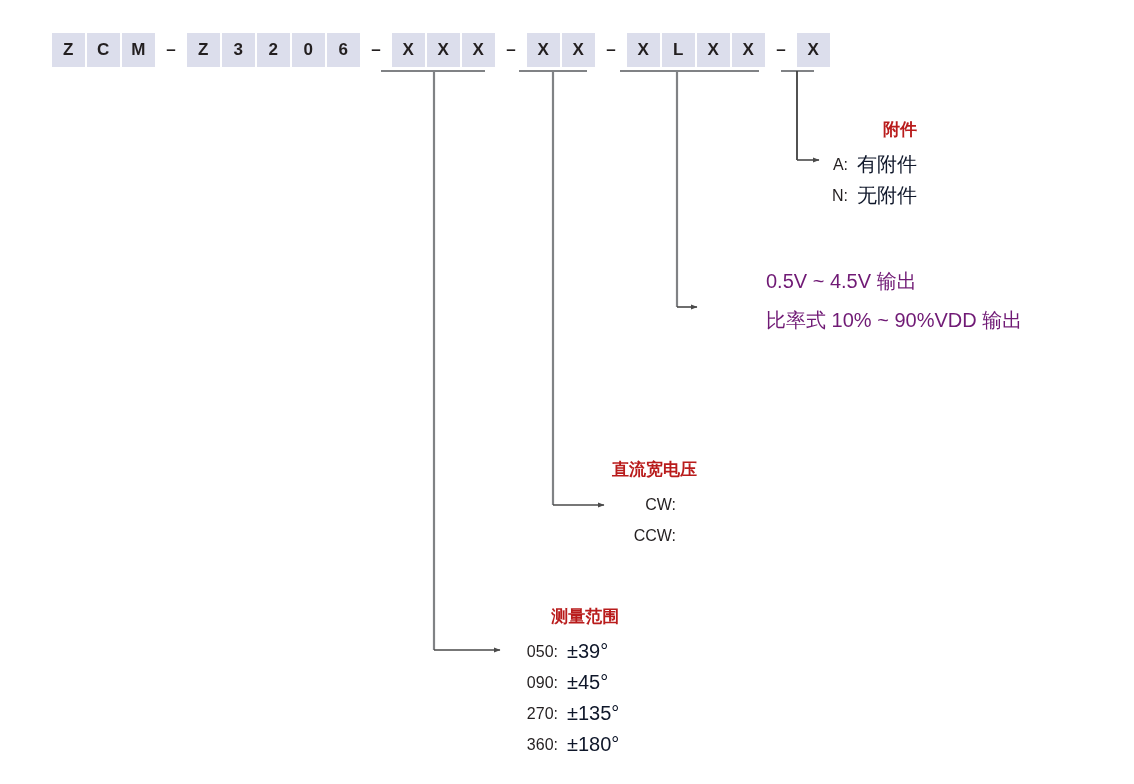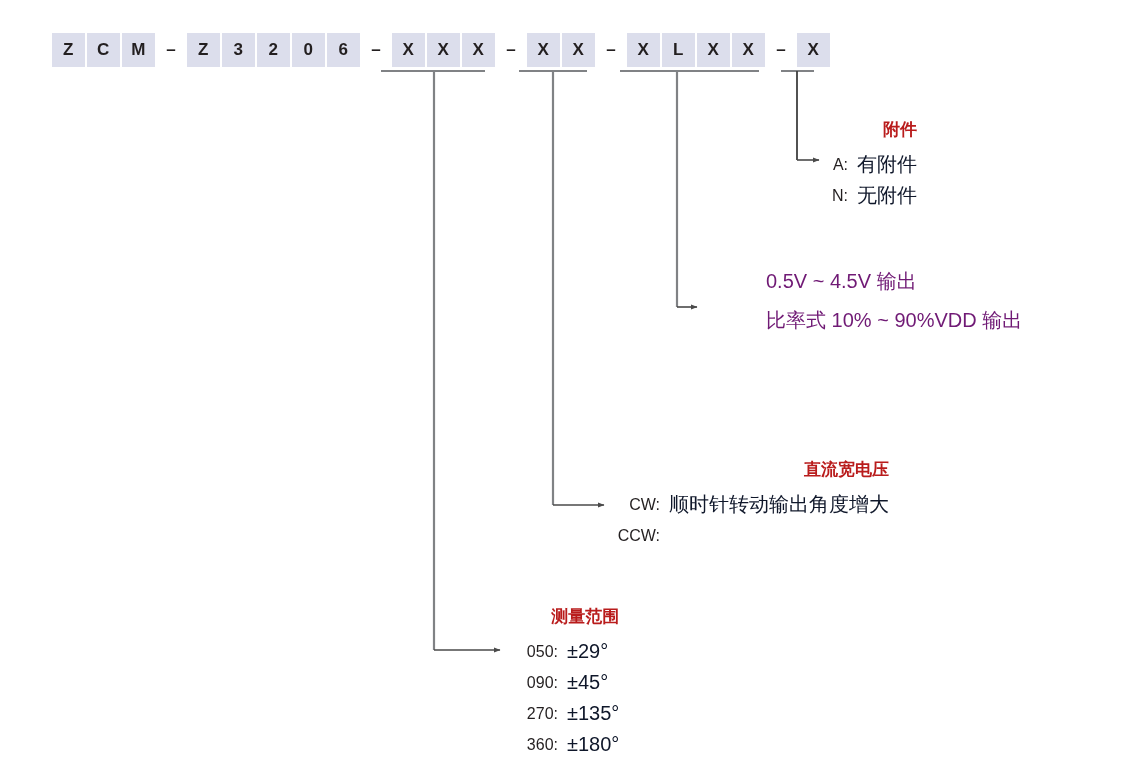--- a/index.html
+++ b/index.html
@@ -98,21 +98,21 @@
     padding-left: 9px;
   }
 
   #ann-accessory { left: 826px; top: 118px; }
   #ann-accessory .key { width: 22px; }
 
   #ann-voltage  { left: 704px; top: 258px; }
   #ann-voltage .key { width: 54px; }
 
   #ann-direction { left: 612px; top: 458px; }
-  #ann-direction .key { width: 48px; }
+  #ann-direction .key { width: 48px; margin-left: 16px; }
 
   #ann-range { left: 516px; top: 605px; }
   #ann-range .key { width: 42px; }
 </style>
 </head>
 <body>
 
 <div id="page">
 
   <div id="code-row">
@@ -206,32 +206,31 @@
 
   <div class="ann" id="ann-voltage">
     <div class="ann-line indent-wide">0.5V ~ 4.5V 输出</div>
     <div class="ann-line indent-wide">比率式 10% ~ 90%VDD 输出</div>
   </div>
 
   <div class="ann" id="ann-direction">
     <div class="ann-title">直流宽电压</div>
     <div class="row">
       <span class="key">CW:</span>
-      <span class="val">顺时针转动输出角度增大</span>
     </div>
     <div class="row">
       <span class="key">CCW:</span>
     </div>
   </div>
 
   <div class="ann" id="ann-range">
     <div class="ann-title">测量范围</div>
     <div class="row">
       <span class="key">050:</span>
-      <span class="val">±29°</span>
+      <span class="val">±39°</span>
     </div>
     <div class="row">
       <span class="key">090:</span>
       <span class="val">±45°</span>
     </div>
     <div class="row">
       <span class="key">270:</span>
       <span class="val">±135°</span>
     </div>
     <div class="row">

